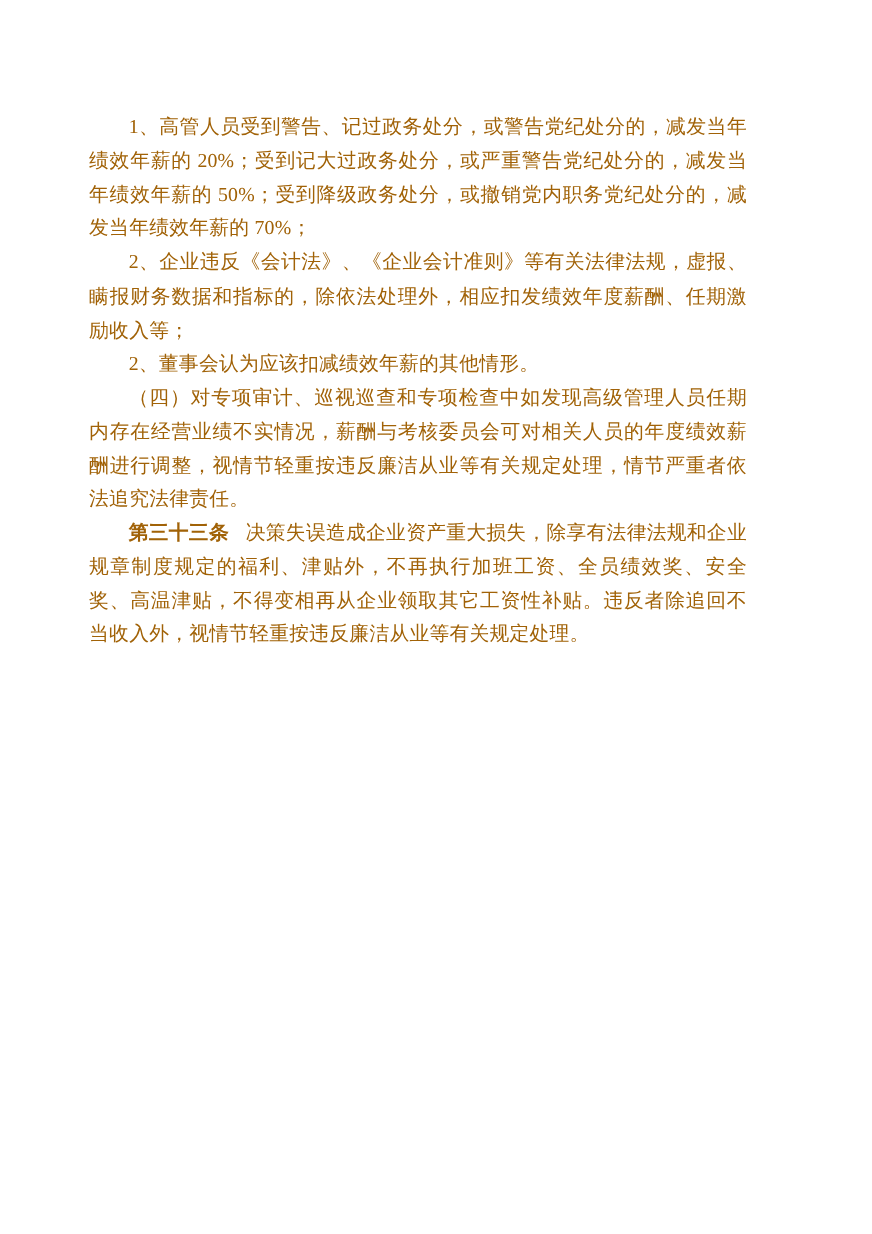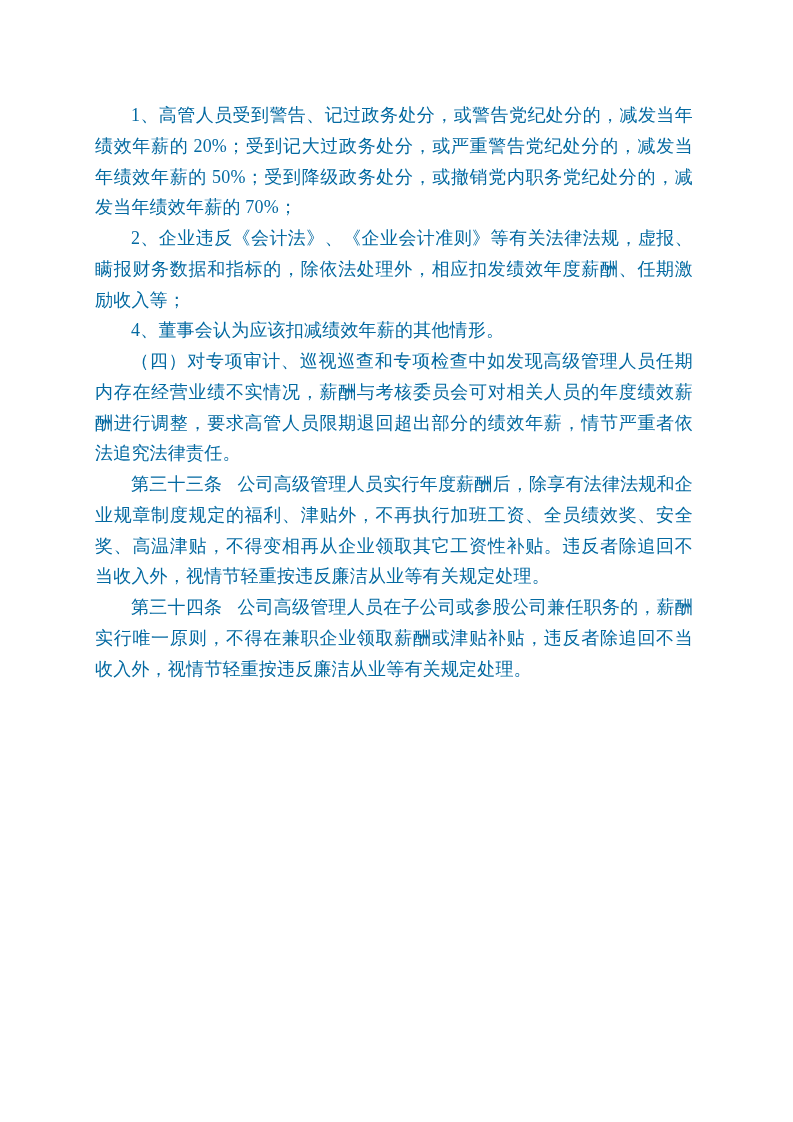--- a/index.html
+++ b/index.html
@@ -11,46 +11,45 @@
     position: relative;
     width: 793px;
     height: 1122px;
     margin: 0 auto;
     background: #ffffff;
     overflow: hidden;
     box-sizing: border-box;
   }
   .text-block {
     position: absolute;
-    left: 95px;
+    left: 81px;
     top: 100px;
     width: 598px;
-    color: #0369a1;
+    color: #a16207;
   }
   .text-block p {
     margin: 0;
     padding: 0;
     font-family: "Liberation Serif", "DejaVu Serif", serif;
     font-size: 18px;
     line-height: 30.75px;
     text-align: justify;
     text-indent: 2em;
     letter-spacing: 0.2px;
     word-break: break-all;
   }
   .article-label {
-    font-weight: normal;
+    font-weight: bold;
     margin-right: 0.85em;
   }
 </style>
 </head>
 <body>
 
 <div class="page">
   <div class="text-block" id="paragraphs">
       <p><span>1、高管人员受到警告、记过政务处分，或警告党纪处分的，减发当年绩效年薪的 20%；受到记大过政务处分，或严重警告党纪处分的，减发当年绩效年薪的 50%；受到降级政务处分，或撤销党内职务党纪处分的，减发当年绩效年薪的 70%；</span></p>
       <p><span>2、企业违反《会计法》、《企业会计准则》等有关法律法规，虚报、瞒报财务数据和指标的，除依法处理外，相应扣发绩效年度薪酬、任期激励收入等；</span></p>
-      <p><span>4、董事会认为应该扣减绩效年薪的其他情形。</span></p>
-      <p><span>（四）对专项审计、巡视巡查和专项检查中如发现高级管理人员任期内存在经营业绩不实情况，薪酬与考核委员会可对相关人员的年度绩效薪酬进行调整，要求高管人员限期退回超出部分的绩效年薪，情节严重者依法追究法律责任。</span></p>
-      <p><span class="article-label">第三十三条</span><span>公司高级管理人员实行年度薪酬后，除享有法律法规和企业规章制度规定的福利、津贴外，不再执行加班工资、全员绩效奖、安全奖、高温津贴，不得变相再从企业领取其它工资性补贴。违反者除追回不当收入外，视情节轻重按违反廉洁从业等有关规定处理。</span></p>
-      <p><span class="article-label">第三十四条</span><span>公司高级管理人员在子公司或参股公司兼任职务的，薪酬实行唯一原则，不得在兼职企业领取薪酬或津贴补贴，违反者除追回不当收入外，视情节轻重按违反廉洁从业等有关规定处理。</span></p>
+      <p><span>2、董事会认为应该扣减绩效年薪的其他情形。</span></p>
+      <p><span>（四）对专项审计、巡视巡查和专项检查中如发现高级管理人员任期内存在经营业绩不实情况，薪酬与考核委员会可对相关人员的年度绩效薪酬进行调整，视情节轻重按违反廉洁从业等有关规定处理，情节严重者依法追究法律责任。</span></p>
+      <p><span class="article-label">第三十三条</span><span>决策失误造成企业资产重大损失，除享有法律法规和企业规章制度规定的福利、津贴外，不再执行加班工资、全员绩效奖、安全奖、高温津贴，不得变相再从企业领取其它工资性补贴。违反者除追回不当收入外，视情节轻重按违反廉洁从业等有关规定处理。</span></p>
     </div>
 </div>
 
 </body></html>

